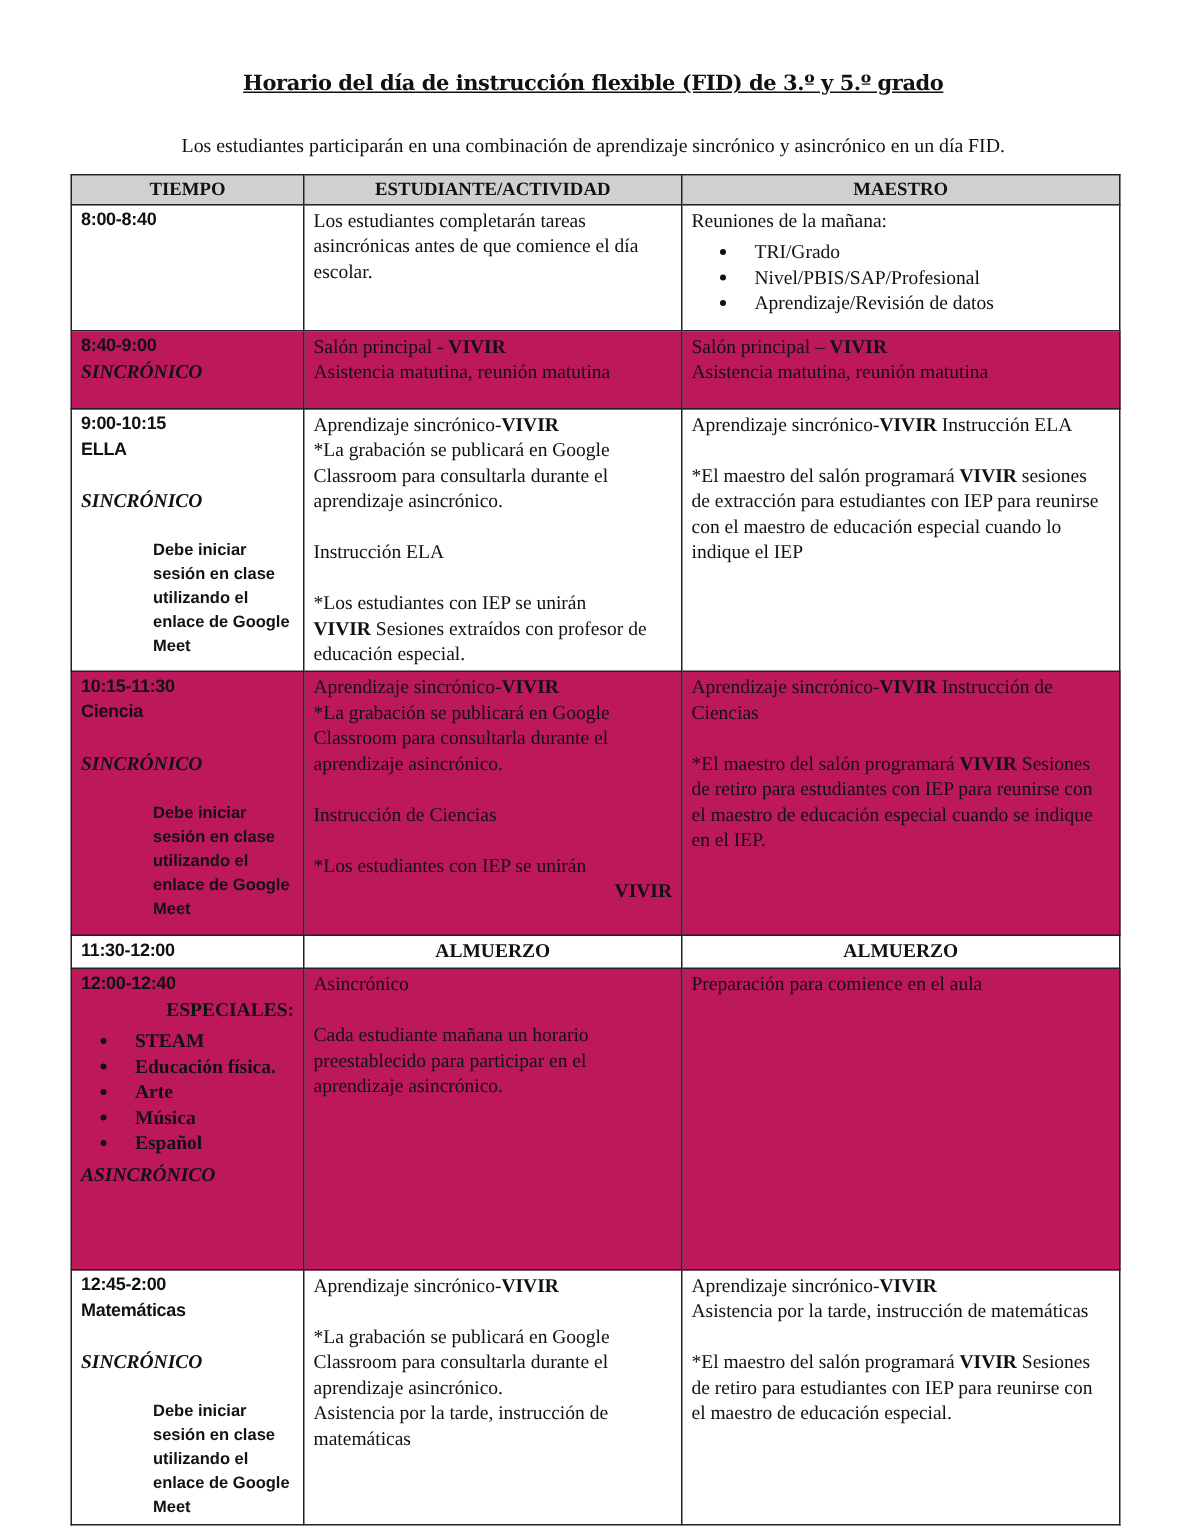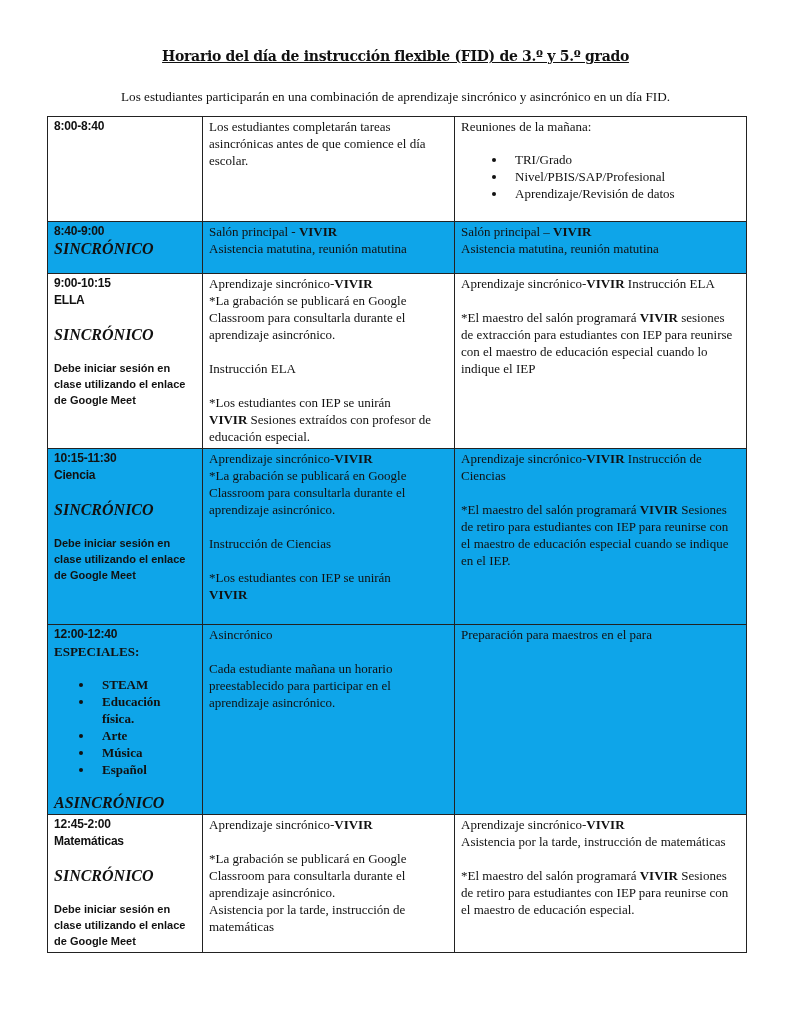--- a/index.html
+++ b/index.html
@@ -3,44 +3,49 @@
 <meta charset="utf-8">
 <style>
   html, body { margin:0; padding:0; background:#ffffff; }
   body { width:791px; height:1024px; position:relative; font-family:"DejaVu Serif", serif; color:#111; }
   .title { position:absolute; top:48px; left:0; width:791px; text-align:center; font-family:"DejaVu Serif", serif; font-weight:bold; font-size:14px; text-decoration:underline; letter-spacing:-0.3px; }
   .subtitle { position:absolute; top:89px; left:0; width:791px; text-align:center; font-size:12px; font-family:"Liberation Serif", serif; font-size:13.2px; }
   table.sched { position:absolute; top:116px; left:47px; width:699px; border-collapse:collapse; table-layout:fixed; font-family:"Liberation Serif", serif; font-size:13px; line-height:17px; }
   table.sched td, table.sched th { border:1.5px solid #222; vertical-align:top; padding:1px 6px 3px 6px; }
   table.sched th { background:#d0d0d0; font-weight:bold; text-align:center; padding:1px 6px; font-size:12.5px; }
   col.c1 { width:155px; } col.c2 { width:252px; } col.c3 { width:292px; }
-  tr.gray td { background:#0ea5e9; }
+  tr.gray td { background:#be185d; }
   .time { font-family:"Liberation Sans", sans-serif; font-weight:bold; font-size:12px; letter-spacing:-0.2px; }
-  .sync { font-family:"Liberation Serif", serif; font-style:italic; font-weight:bold; font-size:16px; }
-  .note { font-family:"Liberation Sans", sans-serif; font-weight:bold; font-size:11px; line-height:16px; }
-  .b { font-weight:bold; }
+  .sync { font-family:"Liberation Serif", serif; font-style:italic; font-weight:bold; font-size:13px; }
+  .note { font-family:"Liberation Sans", sans-serif; font-weight:bold; font-size:11px; line-height:16px;margin-left:48px; }
+  .b { font-weight:bold;text-align:right; }
   .gap { height:17px; }
-  ul { margin:16px; padding-left:30px; }
+  ul { margin:4px; padding-left:30px; }
   ul.spec { padding-left:24px; font-weight:bold; }
   ul li { padding-left:8px; }
   .center { text-align:center; font-weight:bold; }
 </style>
 </head>
 <body>
 
 <div class="title">Horario del día de instrucción flexible (FID) de 3.º y 5.º grado</div>
 <div class="subtitle">Los estudiantes participarán en una combinación de aprendizaje sincrónico y asincrónico en un día FID.</div>
 
 <table class="sched">
   <colgroup>
       <col class="c1">
       <col class="c2">
       <col class="c3">
     </colgroup>
   <tbody>
+      <tr>
+    <th>TIEMPO</th>
+    <th>ESTUDIANTE/ACTIVIDAD</th>
+    <th>MAESTRO</th>
+  </tr>
 
   <tr style="height:84px">
     <td>
           <div class="time">8:00-8:40</div>
         </td>
     <td>Los estudiantes completarán tareas asincrónicas antes de que comience el día escolar.</td>
     <td>
       <div>Reuniones de la mañana:</div>
       <ul>
         <li>TRI/Grado</li>
@@ -107,40 +112,47 @@
       <div>*Los estudiantes con IEP se unirán</div>
       <div class="b">VIVIR</div>
     </td>
     <td>
       <div><span>Aprendizaje sincrónico-</span><span class="b">VIVIR</span><span> Instrucción de Ciencias</span></div>
       <div class="gap"></div>
       <div><span>*El maestro del salón programará </span><span class="b">VIVIR</span><span> Sesiones de retiro para estudiantes con IEP para reunirse con el maestro de educación especial cuando se indique en el IEP.</span></div>
     </td>
   </tr>
 
+  <tr>
+    <td>
+          <div class="time">11:30-12:00</div>
+        </td>
+    <td class="center">ALMUERZO</td>
+    <td class="center">ALMUERZO</td>
+  </tr>
 
-  <tr class="gray" style="height:160px">
+  <tr class="gray" style="height:201px">
     <td>
       <div class="time">12:00-12:40</div>
       <div class="b">ESPECIALES:</div>
       <ul class="spec">
         <li>STEAM</li>
         <li>Educación física.</li>
         <li>Arte</li>
         <li>Música</li>
         <li>Español</li>
       </ul>
       <div class="sync">ASINCRÓNICO</div>
     </td>
     <td>
       <div>Asincrónico</div>
       <div class="gap"></div>
       <div>Cada estudiante mañana un horario preestablecido para participar en el aprendizaje asincrónico.</div>
     </td>
-    <td>Preparación para maestros en el para</td>
+    <td>Preparación para comience en el aula</td>
   </tr>
 
   <tr style="height:138px">
     <td>
       <div class="time">12:45-2:00</div>
       <div class="time">Matemáticas</div>
       <div class="gap"></div>
       <div class="sync">SINCRÓNICO</div>
       <div class="gap"></div>
       <div class="note">Debe iniciar sesión en clase utilizando el enlace de Google Meet</div>

